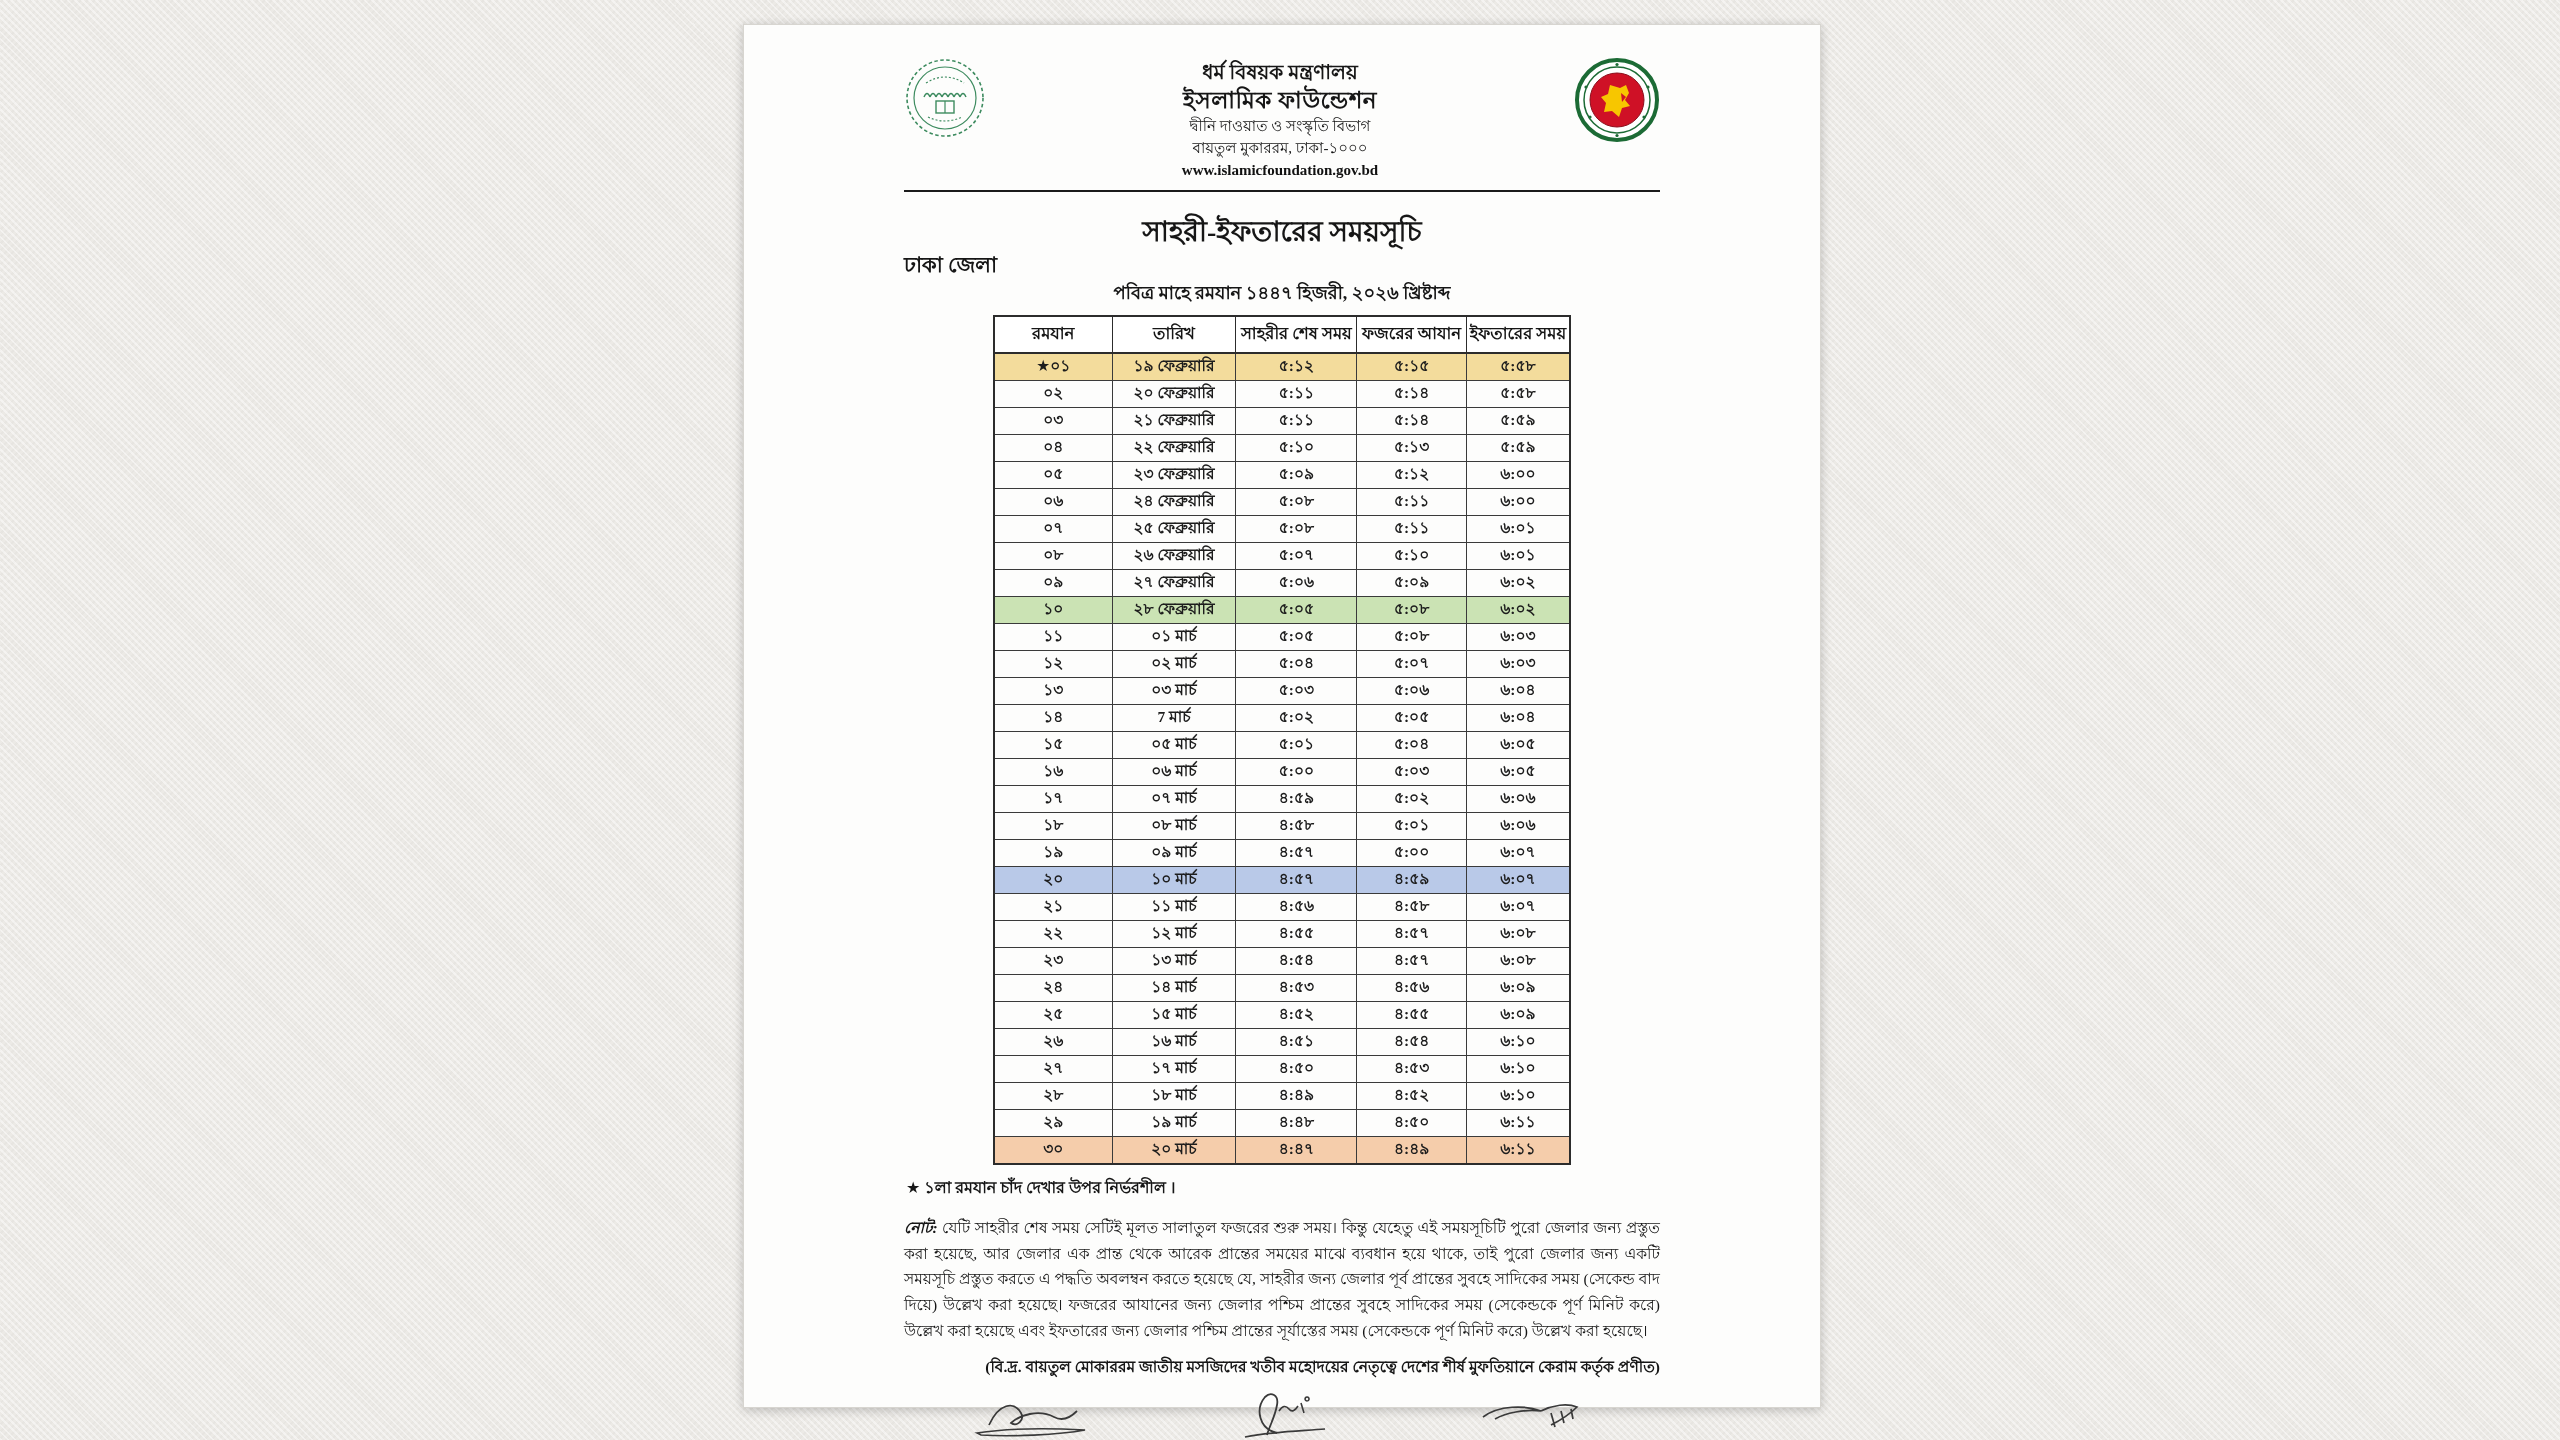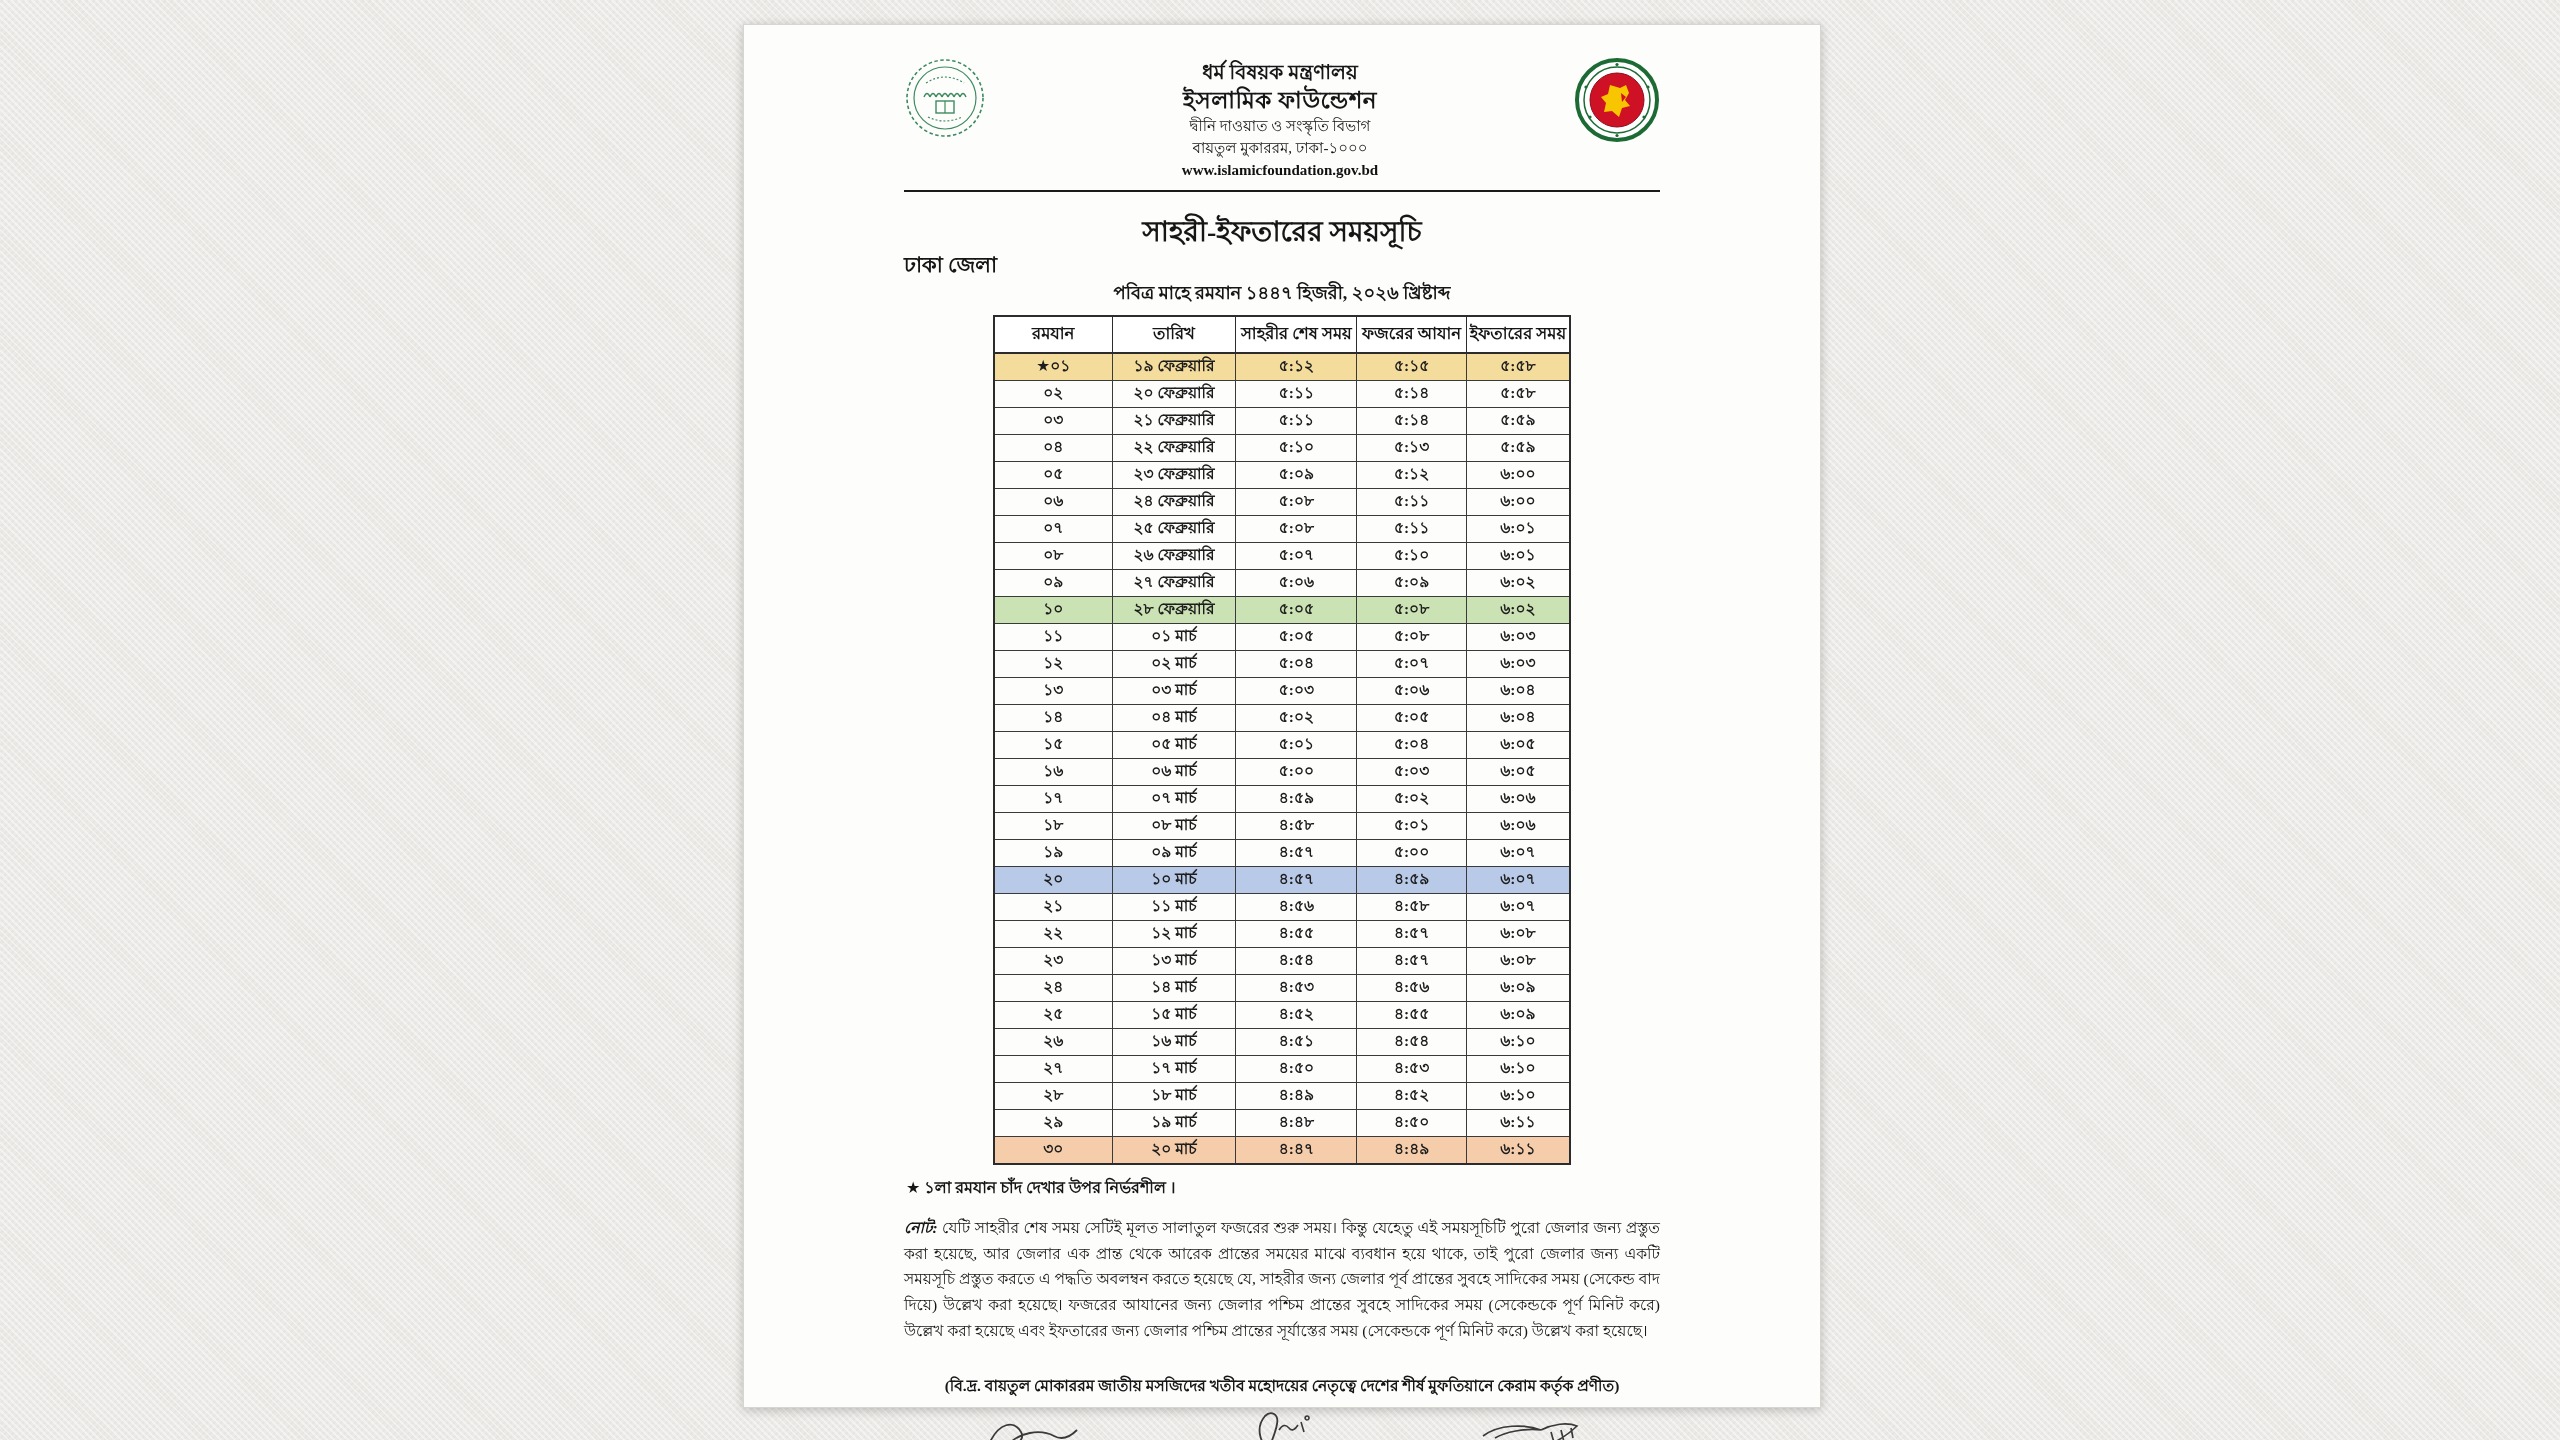--- a/index.html
+++ b/index.html
@@ -44,21 +44,21 @@
   table.schedule thead tr{ border-bottom:2.5px solid #2c2c2c; }
   table.schedule td{
     border:1px solid #3a3a3a; font-size:15.5px; font-weight:bold;
     height:24.6px; text-align:center; color:#1d1d1d;
   }
 
   
   .footnote{ font-size:16px; font-weight:bold; margin-top:10px; padding-left:2px; }
   .note{ margin-top:13px; font-size:15.5px; line-height:1.66; text-align:justify; color:#161616; }
   .note .note-label{ font-weight:bold; font-style:italic; }
-  .attribution{ text-align:center; font-weight:bold; font-size:15.5px; margin-top:31px; }
+  .attribution{ text-align:right; font-weight:bold; font-size:15.5px; margin-top:12px; }
 
   
   .signatures{ display:flex; justify-content:space-between; margin-top:12px; padding:0 10px; }
   .sig-block{ width:240px; text-align:center; }
   .sig-img{ height:52px; display:flex; align-items:flex-end; justify-content:center; }
   .sig-name{ font-size:14px; font-weight:bold; margin-top:4px; line-height:1.3; }
 </style>
 </head>
 <body>
 
@@ -212,21 +212,21 @@
           </tr>
           <tr>
             <td>১৩</td>
             <td>০৩ মার্চ</td>
             <td>৫:০৩</td>
             <td>৫:০৬</td>
             <td>৬:০৪</td>
           </tr>
           <tr>
             <td>১৪</td>
-            <td>০৪ মার্চ</td>
+            <td>7 মার্চ</td>
             <td>৫:০২</td>
             <td>৫:০৫</td>
             <td>৬:০৪</td>
           </tr>
           <tr>
             <td>১৫</td>
             <td>০৫ মার্চ</td>
             <td>৫:০১</td>
             <td>৫:০৪</td>
             <td>৬:০৫</td>

